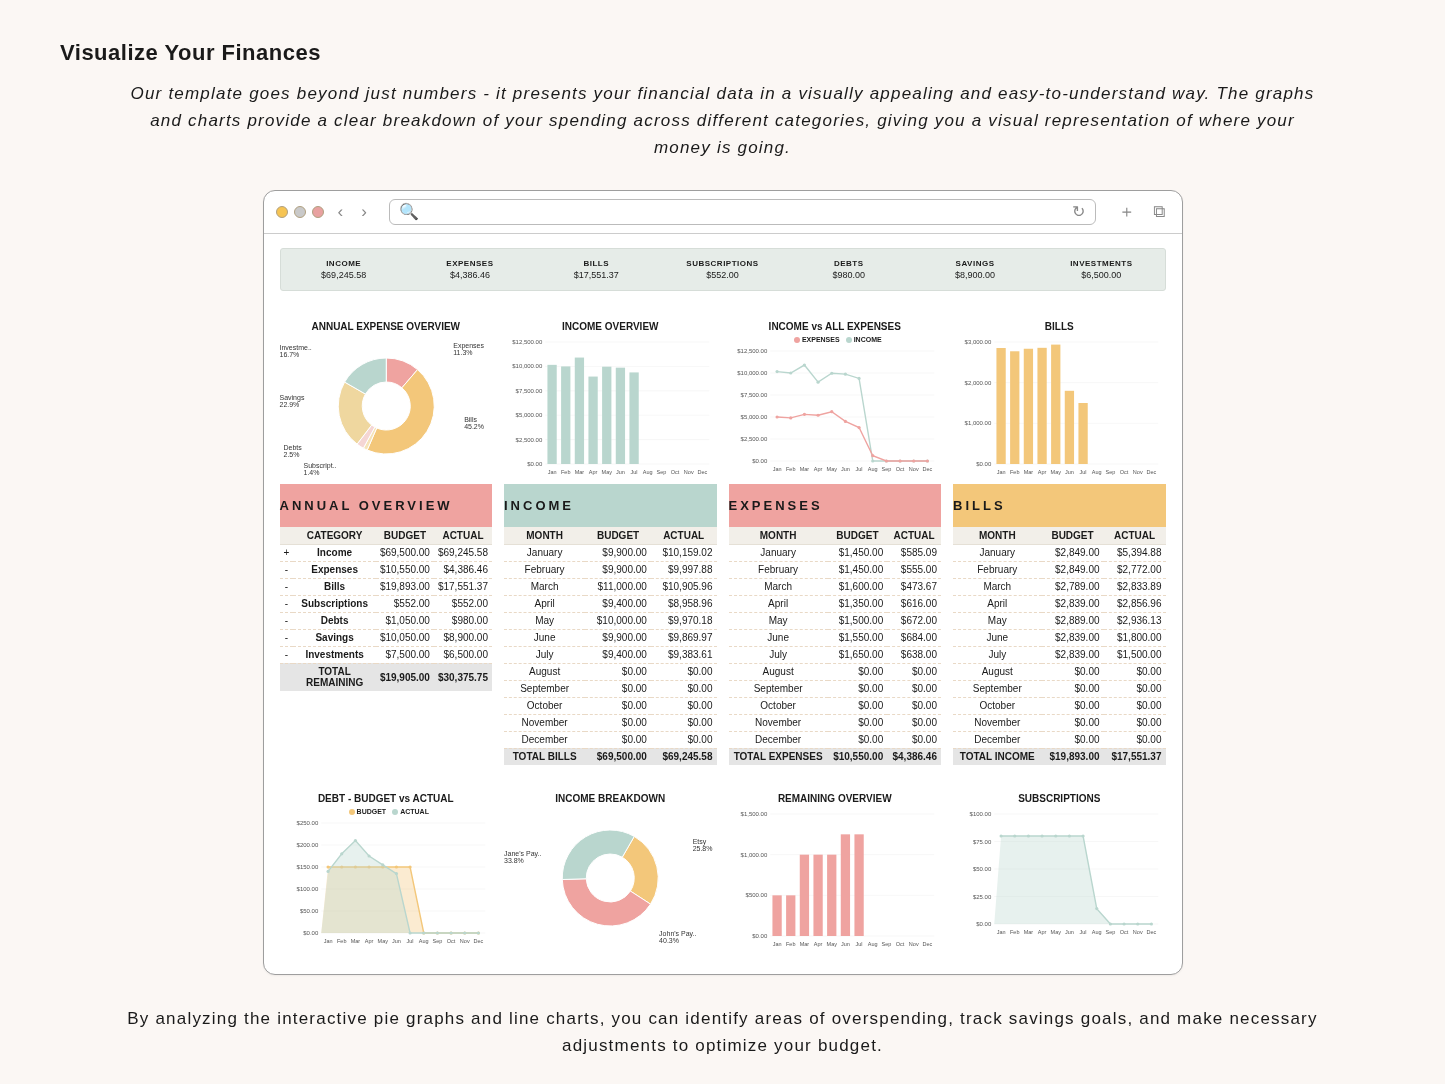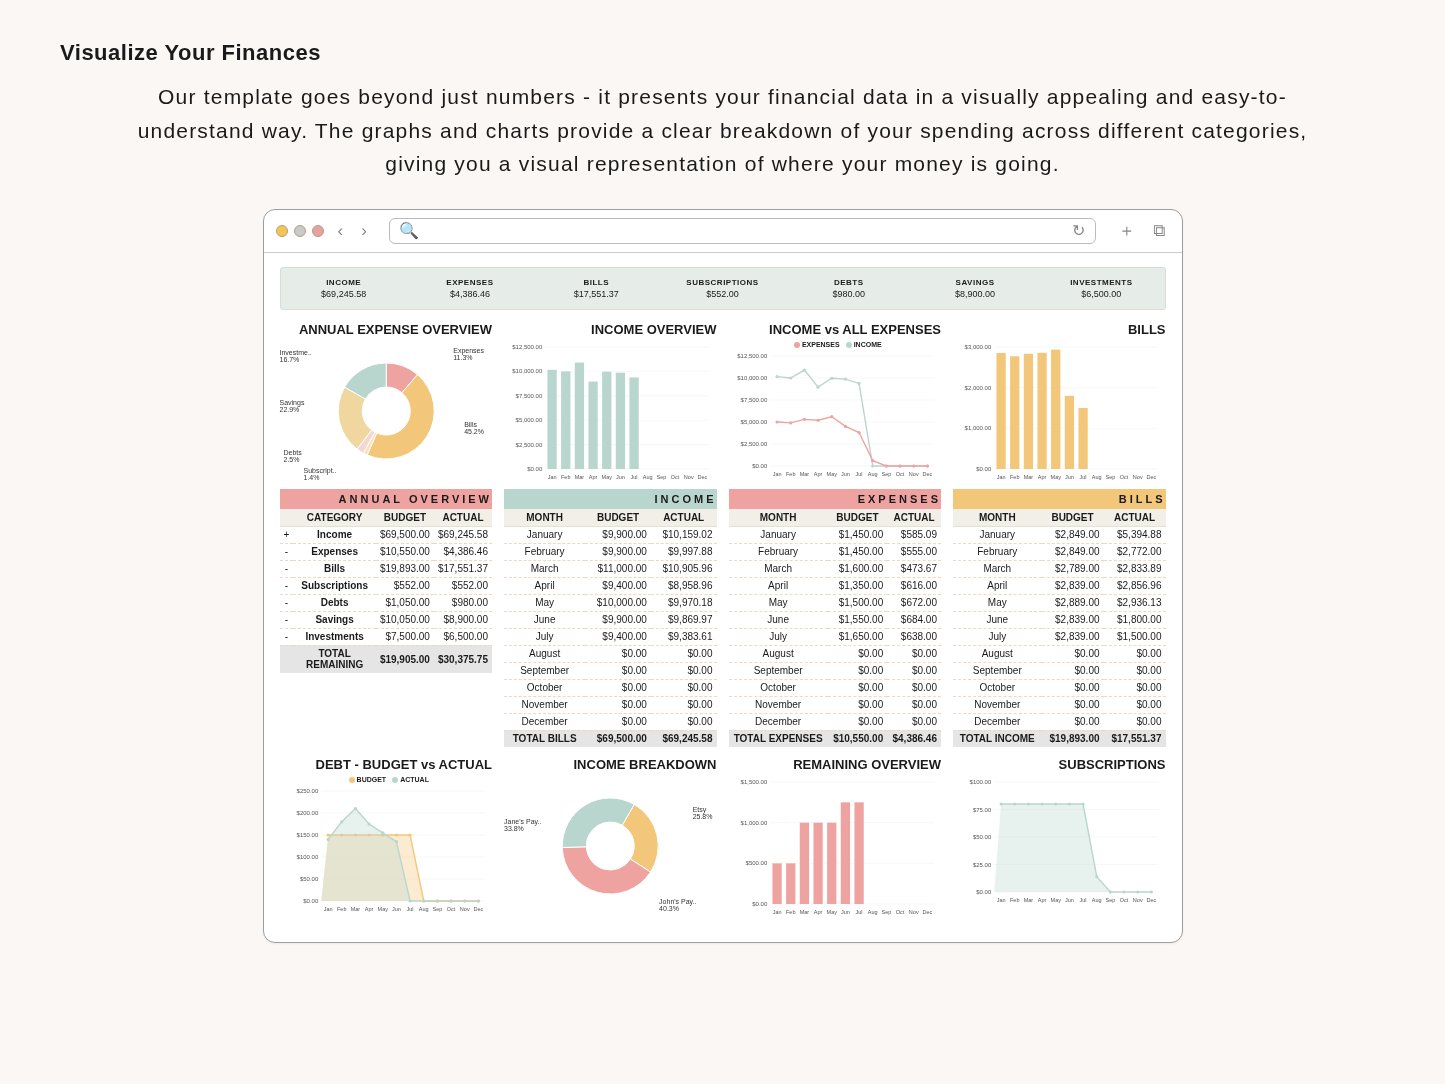--- a/index.html
+++ b/index.html
@@ -4,21 +4,21 @@
 <style>
   * { box-sizing: border-box; margin: 0; padding: 0; }
   body {
     background: #FBF7F4;
     font-family: -apple-system, "Helvetica Neue", Arial, sans-serif;
     color: #1a1a1a;
     width: 1445px;
   }
   .page { padding: 40px 60px 50px; }
   .hero-title { font-size: 22px; font-weight: 700; letter-spacing: .5px; margin-bottom: 14px; }
-  .hero-sub { text-align: center; font-size: 21px; line-height: 1.6; letter-spacing: 1.2px; max-width: 1200px; margin: 0 auto 28px; }
+  .hero-sub { text-align: center; font-size: 17px; line-height: 1.6; letter-spacing: 1.2px; max-width: 1200px; margin: 0 auto 28px; font-style: italic; }
   .footer-txt { text-align: center; font-size: 17px; line-height: 1.6; letter-spacing: 1.2px; max-width: 1260px; margin: 30px auto 0; }
 
   .browser {
     width: 920px; margin: 0 auto; background: #fff;
     border: 1px solid #9e9e9e; border-radius: 12px; overflow: hidden;
     box-shadow: 0 1px 2px rgba(0,0,0,.05);
   }
   .chrome { display:flex; align-items:center; gap:10px; padding:8px 12px; border-bottom:1px solid #ccc; }
   .dots { display:flex; gap:6px; }
   .dot { width:12px; height:12px; border-radius:50%; border:1px solid #b0a080; }
@@ -33,24 +33,24 @@
   .kpi-band {
     display:grid; grid-template-columns: repeat(7,1fr);
     background:#E6ECE8; border:1px solid #d6ddd8; border-radius:3px;
     padding:10px 0; margin-bottom:10px;
   }
   .kpi { text-align:center; }
   .kpi .lab { font-size:8px; font-weight:700; letter-spacing:.5px; }
   .kpi .val { font-size:9px; margin-top:2px; }
 
   .grid-row { display:grid; grid-template-columns: 1fr 1fr 1fr 1fr; gap:12px; margin-bottom:8px; }
-  .panel-title { text-align:right; font-size:13px; font-weight:700; margin:2px 0 4px; }
+  .panel-title { text-align:center; font-size:10px; font-weight:700; margin:20px 0 4px; }
   svg { display:block; }
 
-  .tblock .hdr { text-align:right; font-size:11px; font-weight:700; letter-spacing:3px; padding:4px 0; }
+  .tblock .hdr { text-align:left; font-size:13px; font-weight:700; letter-spacing:3px; padding:14px 0; }
   .hdr.red{background:#EFA3A0}.hdr.teal{background:#B9D6CE}.hdr.orange{background:#F3C77A}
   table { width:100%; border-collapse:collapse; font-size:10px; }
   th { background:#f2efe9; padding:3px 4px; text-align:center; font-weight:600; border-bottom:1px solid #e5e0d6;}
   td { padding:2.5px 4px; border-bottom:1px dashed #e9d9c6; text-align:right; }
   td:first-child, th:first-child { text-align:left; }
   td.c, th.c { text-align:center; }
   tr.total td { background:#e5e5e5; font-weight:600; border-bottom:none;}
   .ov td:first-child { width:12px; text-align:center;}
   .ov td:nth-child(2){text-align:center;}
 
@@ -722,13 +722,14 @@
               <circle cx="169.83333333333331" cy="116" r="1.6" fill="#B9D6CE"></circle>
               <circle cx="183.5" cy="116" r="1.6" fill="#B9D6CE"></circle>
               <circle cx="197.16666666666669" cy="116" r="1.6" fill="#B9D6CE"></circle>
             </svg>
         </div>
       </div>
 
     </div>
   </div>
 
+  <p class="footer-txt">By analyzing the interactive pie graphs and line charts, you can identify areas of overspending, track savings goals, and make necessary adjustments to optimize your budget.</p>
 </div>
 
 </body></html>

